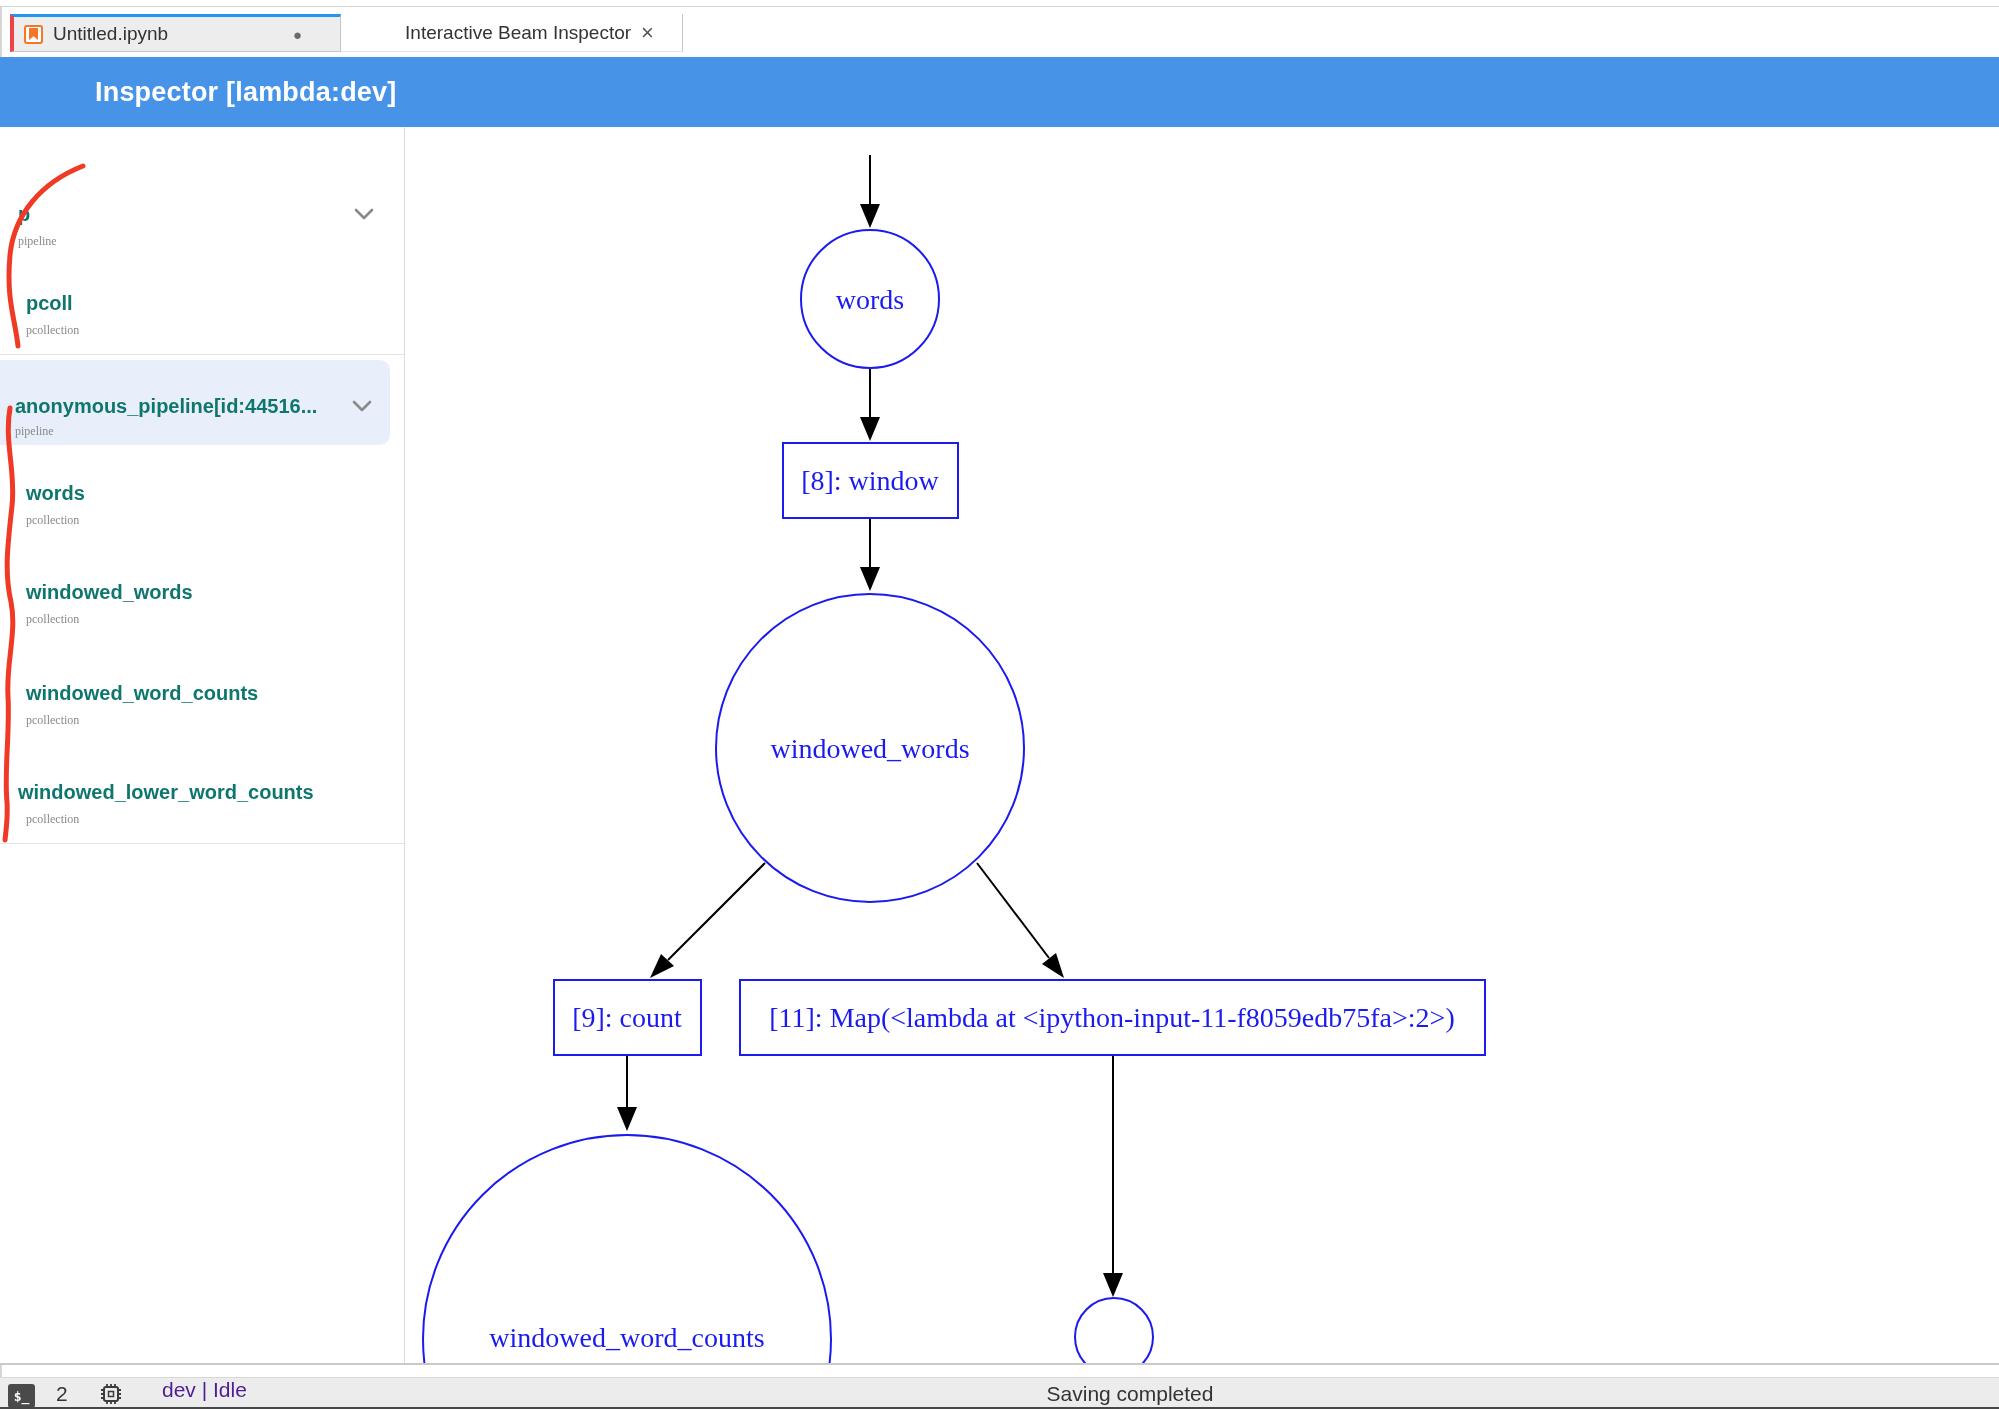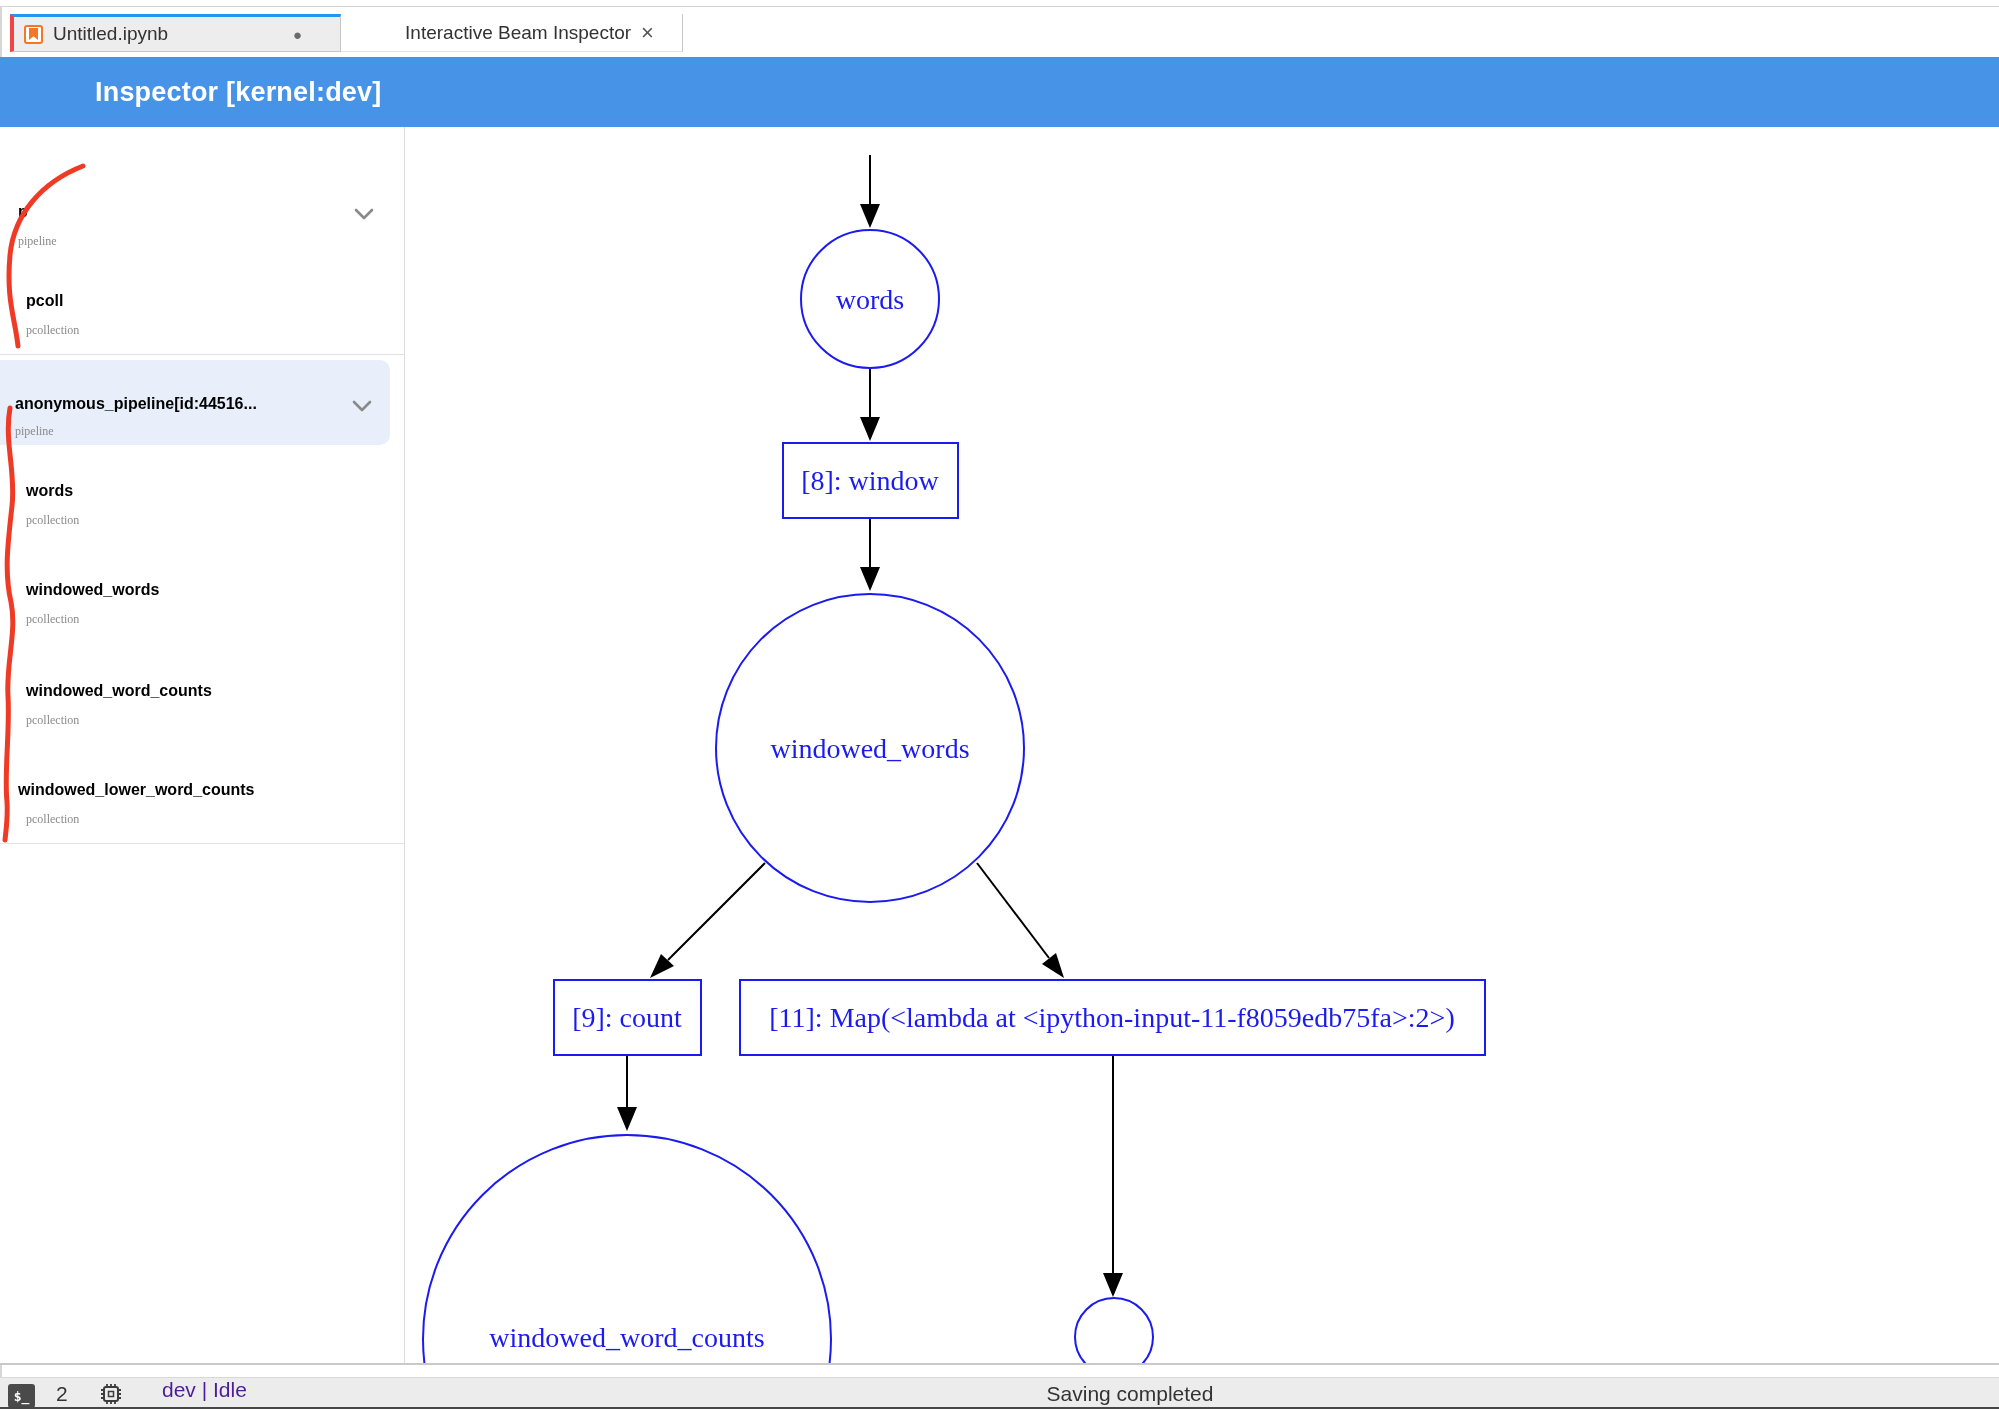--- a/index.html
+++ b/index.html
@@ -26,21 +26,21 @@
   
   .app-header{position:absolute;top:57px;left:0;width:100%;height:70px;background:var(--header-blue);}
   .hamburger{position:absolute;left:46px;top:81px;width:30px;height:22px;cursor:pointer;}
   .hamburger i{display:block;height:4px;background:#fff;border-radius:1px;margin-bottom:5px;}
   .app-title{position:absolute;left:95px;top:0;height:70px;display:flex;align-items:center;
     color:#fff;font-size:27px;font-weight:700;letter-spacing:.2px;}
 
   
   .sidebar{position:absolute;left:0;top:127px;width:404px;height:1236px;background:#fff;}
   .sidebar-border{position:absolute;left:404px;top:127px;width:1px;height:1236px;background:#dcdcdc;}
-  .side-label{position:absolute;font-size:16px;font-weight:700;color:#000000;white-space:nowrap;}
+  .side-label{position:absolute;font-size:20px;font-weight:700;color:#0f766e;white-space:nowrap;}
   .side-sub{position:absolute;font-size:12px;color:var(--sublabel-gray);white-space:nowrap;font-family:Liberation Serif, serif;}
   .side-divider{position:absolute;left:0;width:404px;height:1px;background:#e3e3e3;}
   .selected-bg{position:absolute;left:0;top:360px;width:390px;height:85px;background:var(--selected-bg);
     border-radius:0 10px 10px 0;}
   .chev{position:absolute;}
   .chev path{stroke:#8a8a8a;stroke-width:2.6;fill:none;stroke-linecap:round;stroke-linejoin:round;}
   .annotation-svg{position:absolute;left:0;top:0;pointer-events:none;}
   .annotation-svg path{stroke:var(--annotation-red);stroke-width:5;fill:none;stroke-linecap:round;}
 
   
@@ -87,21 +87,21 @@
       <span class="close-x">×</span>
     </div>
   </div>
 
   <div class="app-header">
     <div class="hamburger">
         <i></i>
         <i></i>
         <i></i>
       </div>
-    <div class="app-title">Inspector [kernel:dev]</div>
+    <div class="app-title">Inspector [lambda:dev]</div>
   </div>
 
   <div class="sidebar"></div>
   <div class="sidebar-border"></div>
 
   <div class="selected-bg"></div>
 
   <div class="side-label" style="left:18px;top:203px;">p</div>
   <div class="side-sub" style="left:18px;top:234px;">pipeline</div>
   <svg class="chev" style="left:352px;top:202px;" width="24" height="24" viewBox="0 0 24 24">

